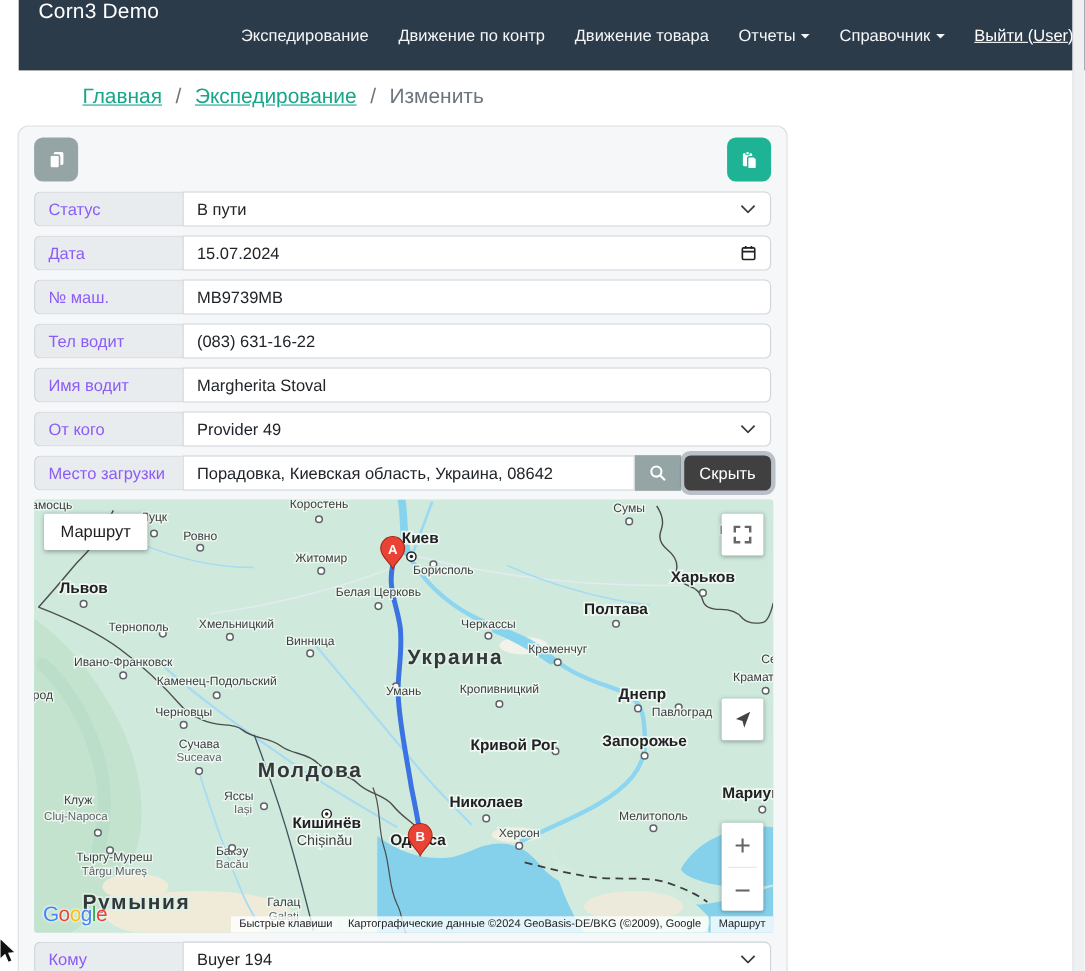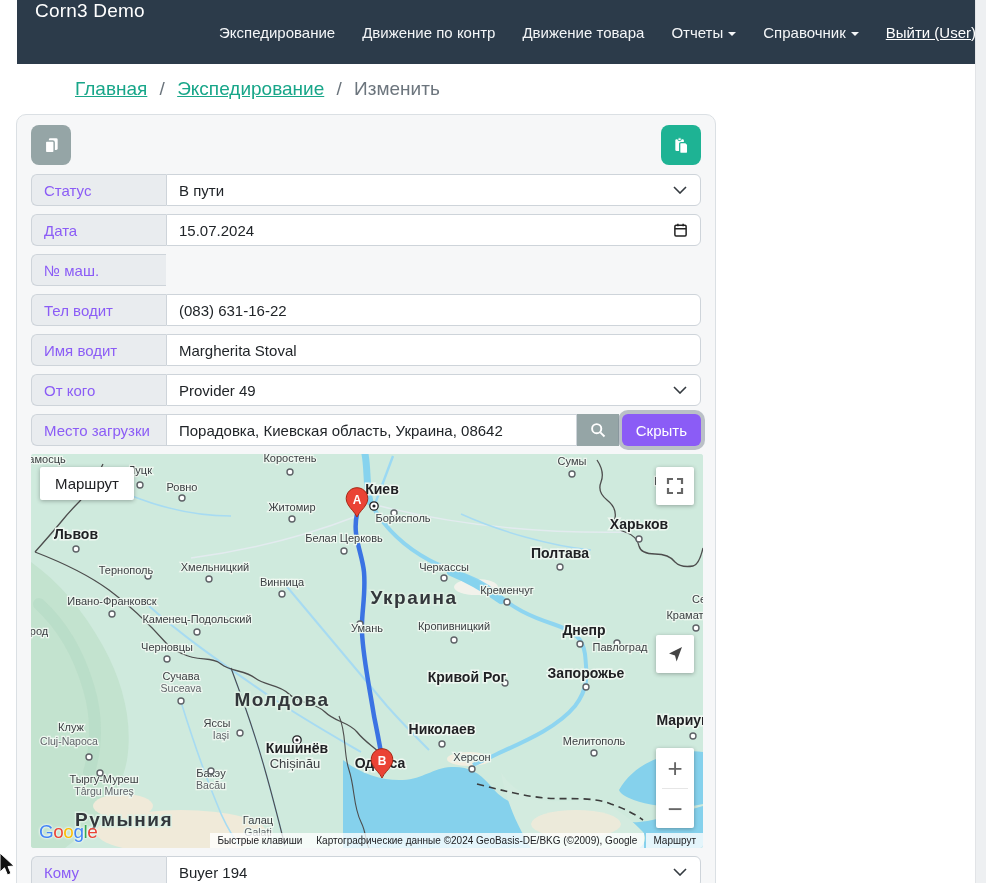--- a/index.html
+++ b/index.html
@@ -30,21 +30,21 @@
   .btn-paste{background:#1eb394;}
   
   .frow{display:flex;height:32px;margin-bottom:8px;font-size:15px;}
   .frow-label{width:135px;flex:0 0 135px;background:#e9ecef;border:1px solid #ced4da;border-right:none;border-radius:6px 0 0 6px;display:flex;align-items:center;padding:0 12px;box-sizing:border-box;color:#8b5cf6;white-space:nowrap;overflow:hidden;}
   .frow-field{flex:1;background:#ffffff;border:1px solid #ced4da;border-radius:0 6px 6px 0;display:flex;align-items:center;padding:11px 12px;box-sizing:border-box;color:#212529;position:relative;min-width:0;}
   .frow-field input{border:none;outline:none;background:transparent;font:inherit;color:#212529;width:100%;padding:0;}
   .chev{position:absolute;right:13px;top:50%;transform:translateY(-50%);}
   .cal{position:absolute;right:12px;top:50%;transform:translateY(-50%);}
   .field-noradius{border-radius:0;}
   .btn-search{flex:0 0 42px;width:42px;background:#95a5a6;border:1px solid #95a5a6;display:flex;align-items:center;justify-content:center;cursor:pointer;padding:0;}
-  .btn-hide{flex:0 0 auto;margin-left:3px;background:#8b5cf6;color:#fff;border:none;border-radius:6px;padding:0 14px;font:inherit;font-size:15px;cursor:pointer;box-shadow:0 0 0 4px rgba(125,137,150,.5);position:relative;z-index:2;}
+  .btn-hide{flex:0 0 auto;margin-left:3px;background:#404040;color:#fff;border:none;border-radius:6px;padding:0 14px;font:inherit;font-size:15px;cursor:pointer;box-shadow:0 0 0 4px rgba(125,137,150,.5);position:relative;z-index:2;}
   
   .map{position:relative;width:672px;height:394px;margin-top:0;background:#cfeadd;overflow:hidden;border-radius:3px;}
   .map svg.base{position:absolute;left:0;top:0;}
   .map-btn-route{position:absolute;left:9px;top:13px;background:#fff;border:none;border-radius:2px;box-shadow:0 1px 4px rgba(0,0,0,.3);padding:8px 15px;font:inherit;font-size:15px;color:#202124;cursor:pointer;z-index:5;}
   .map-ctl{position:absolute;background:#fff;border-radius:2px;box-shadow:0 1px 4px rgba(0,0,0,.3);z-index:5;display:flex;align-items:center;justify-content:center;cursor:pointer;}
   .ctl-fullscreen{right:9px;top:13px;width:38px;height:38px;}
   .ctl-locate{right:9px;top:181px;width:38px;height:38px;}
   .ctl-zoom{right:9px;bottom:20px;width:38px;height:80px;flex-direction:column;justify-content:space-between;padding:0;}
   .zoom-btn{width:38px;height:39px;display:flex;align-items:center;justify-content:center;font-size:26px;color:#666;cursor:pointer;user-select:none;line-height:1;}
   .zoom-div{width:26px;height:1px;background:#e6e6e6;}
@@ -124,20 +124,23 @@
         <rect x="2" y="3" width="12" height="11.3" rx="1.2" fill="none" stroke="#222" stroke-width="1.6"></rect>
         <line x1="2" y1="6.6" x2="14" y2="6.6" stroke="#222" stroke-width="1.6"></line>
         <line x1="5.2" y1="1.2" x2="5.2" y2="4" stroke="#222" stroke-width="1.6"></line>
         <line x1="10.8" y1="1.2" x2="10.8" y2="4" stroke="#222" stroke-width="1.6"></line>
       </svg>
     </div>
   </div>
 
   <div class="frow">
     <div class="frow-label">№ маш.</div>
+    <div class="frow-field">
+      <input type="text" value="МВ9739МВ" style="">
+    </div>
   </div>
 
   <div class="frow">
     <div class="frow-label">Тел водит</div>
     <div class="frow-field">
       <input type="text" value="(083) 631-16-22" style="">
     </div>
   </div>
 
   <div class="frow">

